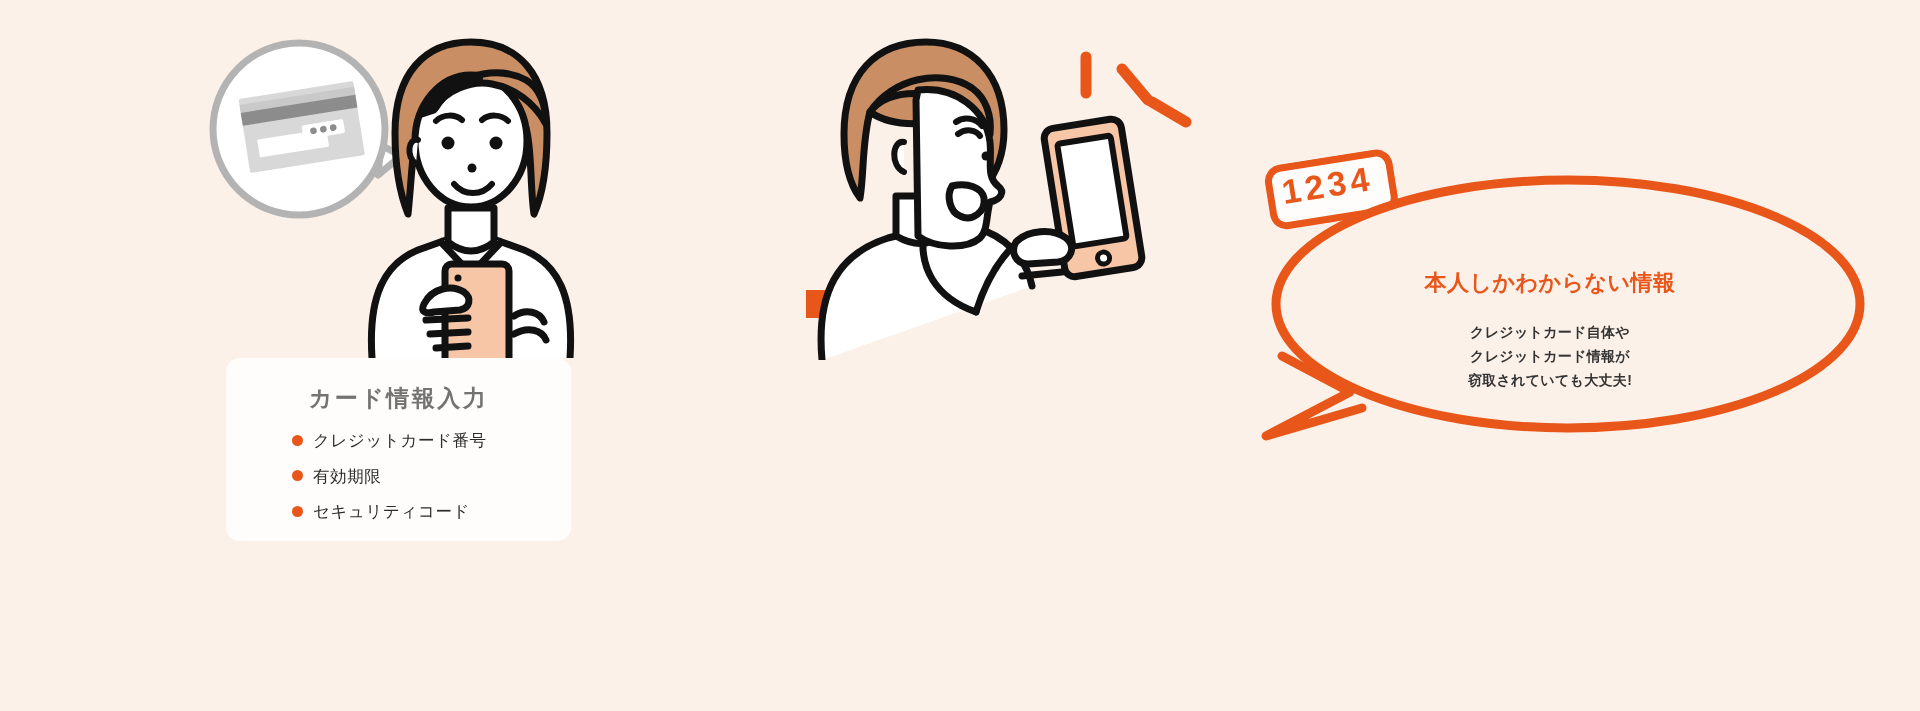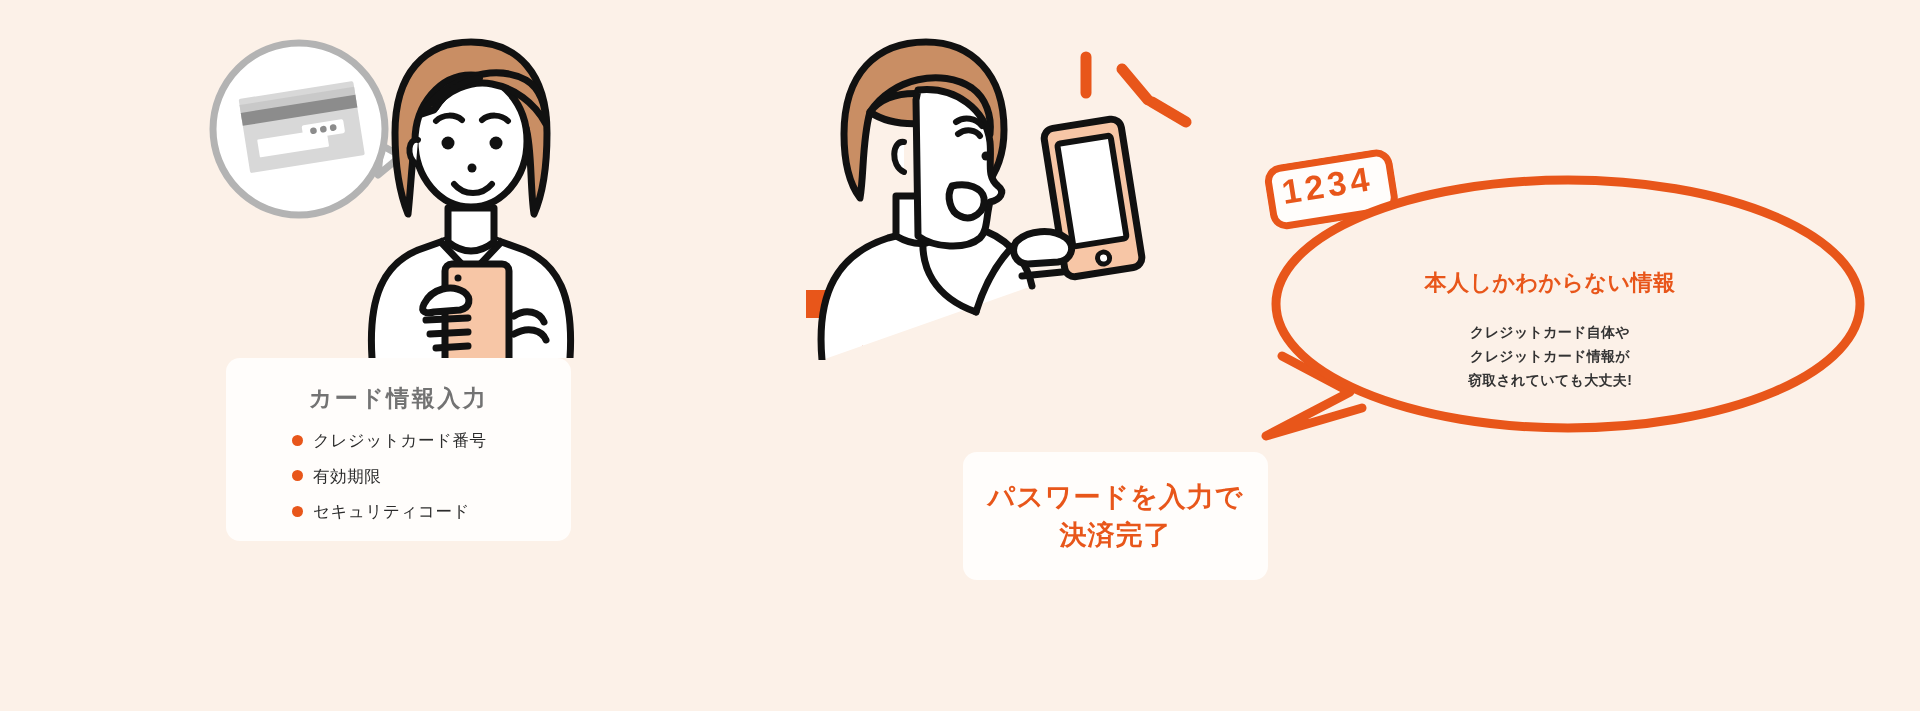--- a/index.html
+++ b/index.html
@@ -291,18 +291,14 @@
         <span class="bullet-dot"></span>
         <span>有効期限</span>
       </li>
       <li>
         <span class="bullet-dot"></span>
         <span>セキュリティコード</span>
       </li>
     </ul>
   </div>
 
-  <div class="abs" id="right-card">
-    <div id="right-card-text">パスワードを入力で
-決済完了</div>
-  </div>
 
 </div>
 
 </body></html>

